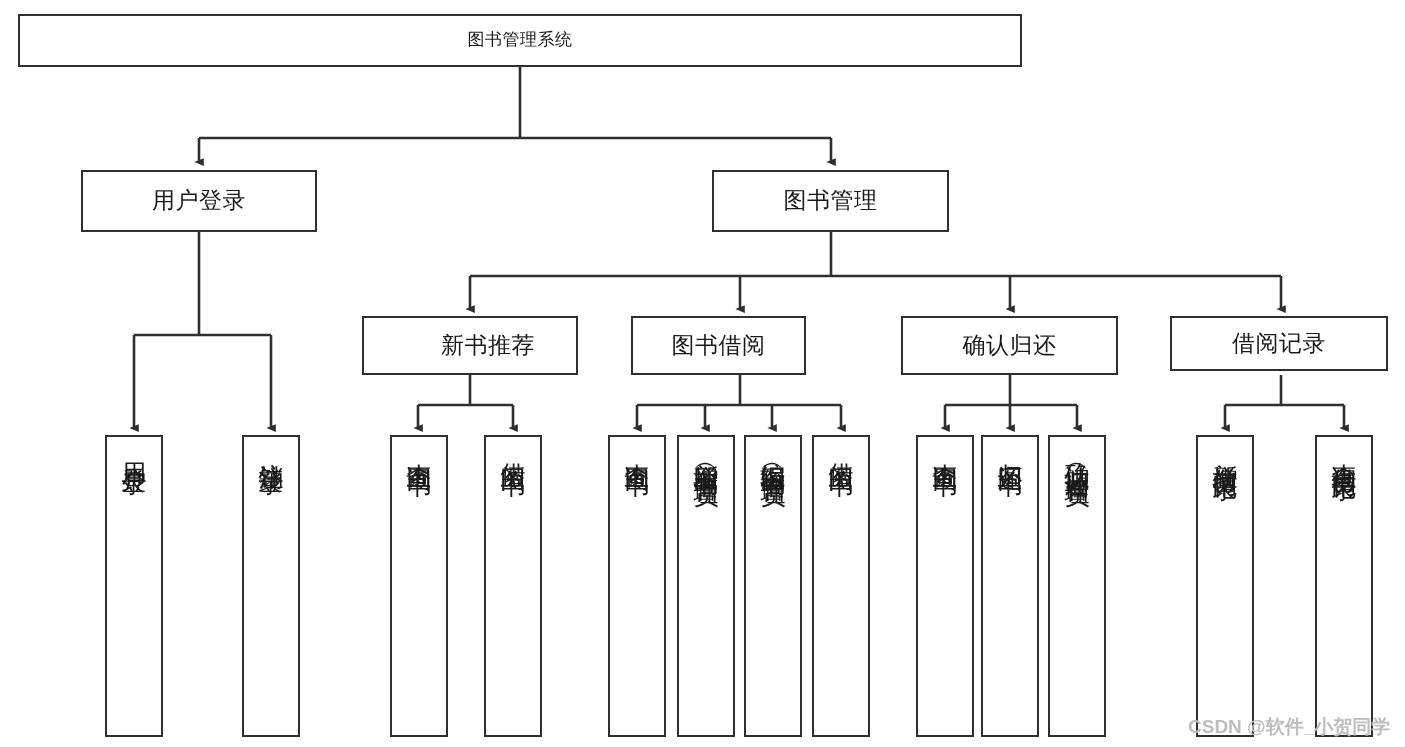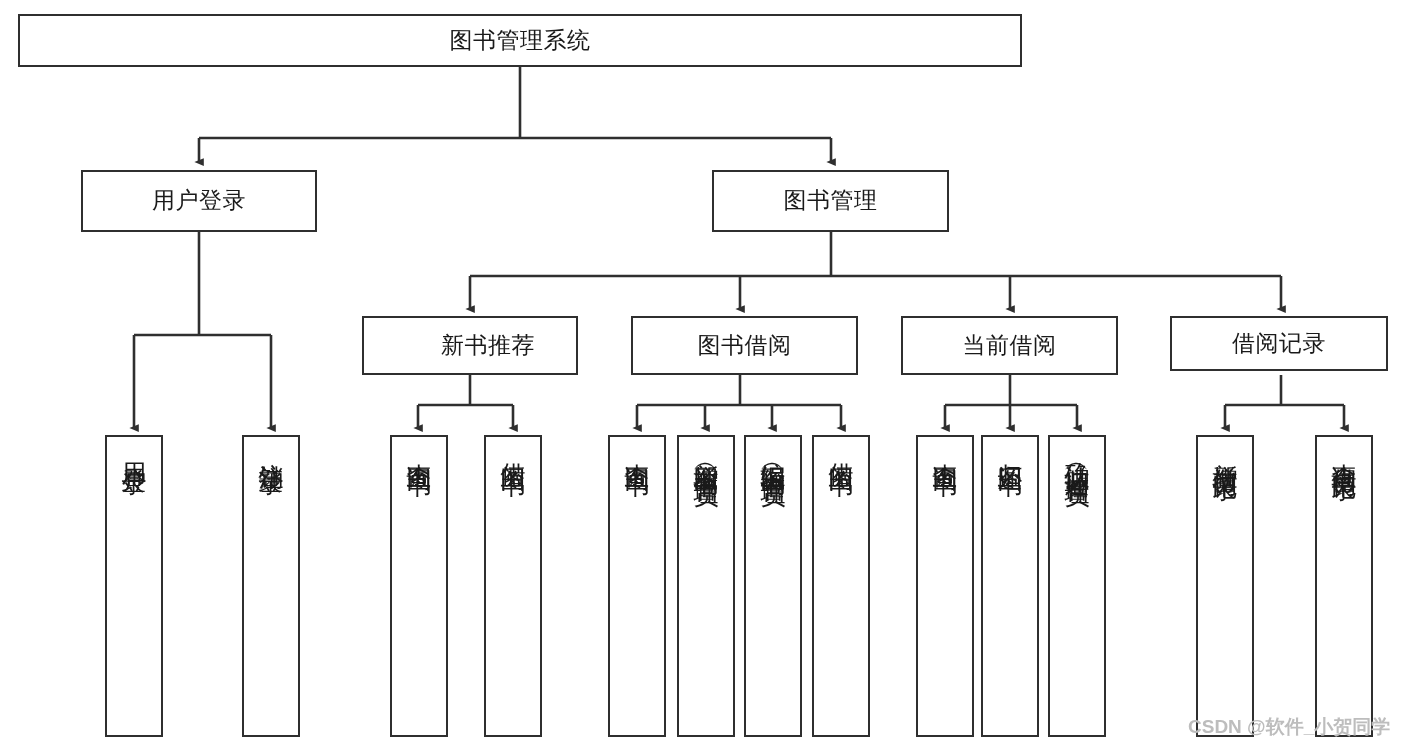--- a/index.html
+++ b/index.html
@@ -35,21 +35,21 @@
     z-index: 2;
   }
   .node-label {
     color: #1a1a1a;
     font-size: 23px;
     line-height: 1.18;
     letter-spacing: 0.5px;
     white-space: nowrap;
     text-align: center;
   }
-  .node.root .node-label { font-size: 23px; }
+  .node.root .node-label { font-size: 17px; }
   .node.level2 .node-label { font-size: 23px; }
   .node.level3 .node-label { font-size: 23px; }
   
   .node.leaf {
     align-items: flex-start;
     padding-top: 6px;
   }
   .node.leaf .node-label {
     writing-mode: vertical-rl;
     text-orientation: upright;
@@ -135,26 +135,26 @@
   </div>
 
   <div class="node level2" style="left:712px; top:170px; width:237px; height:62px;">
     <span class="node-label">图书管理</span>
   </div>
 
   <div class="node level3" style="left:362px; top:316px; width:216px; height:59px;padding-left:36px;">
     <span class="node-label">新书推荐</span>
   </div>
 
-  <div class="node level3" style="left:631px; top:316px; width:227px; height:59px;">
+  <div class="node level3" style="left:631px; top:316px; width:175px; height:59px;">
     <span class="node-label">图书借阅</span>
   </div>
 
   <div class="node level3" style="left:901px; top:316px; width:217px; height:59px;">
-    <span class="node-label">当前借阅</span>
+    <span class="node-label">确认归还</span>
   </div>
 
   <div class="node level3" style="left:1170px; top:316px; width:218px; height:55px;">
     <span class="node-label">借阅记录</span>
   </div>
 
   <div class="node leaf" style="left:105px; top:435px; width:58px; height:302px;">
     <span class="node-label">用户登录</span>
   </div>
 

